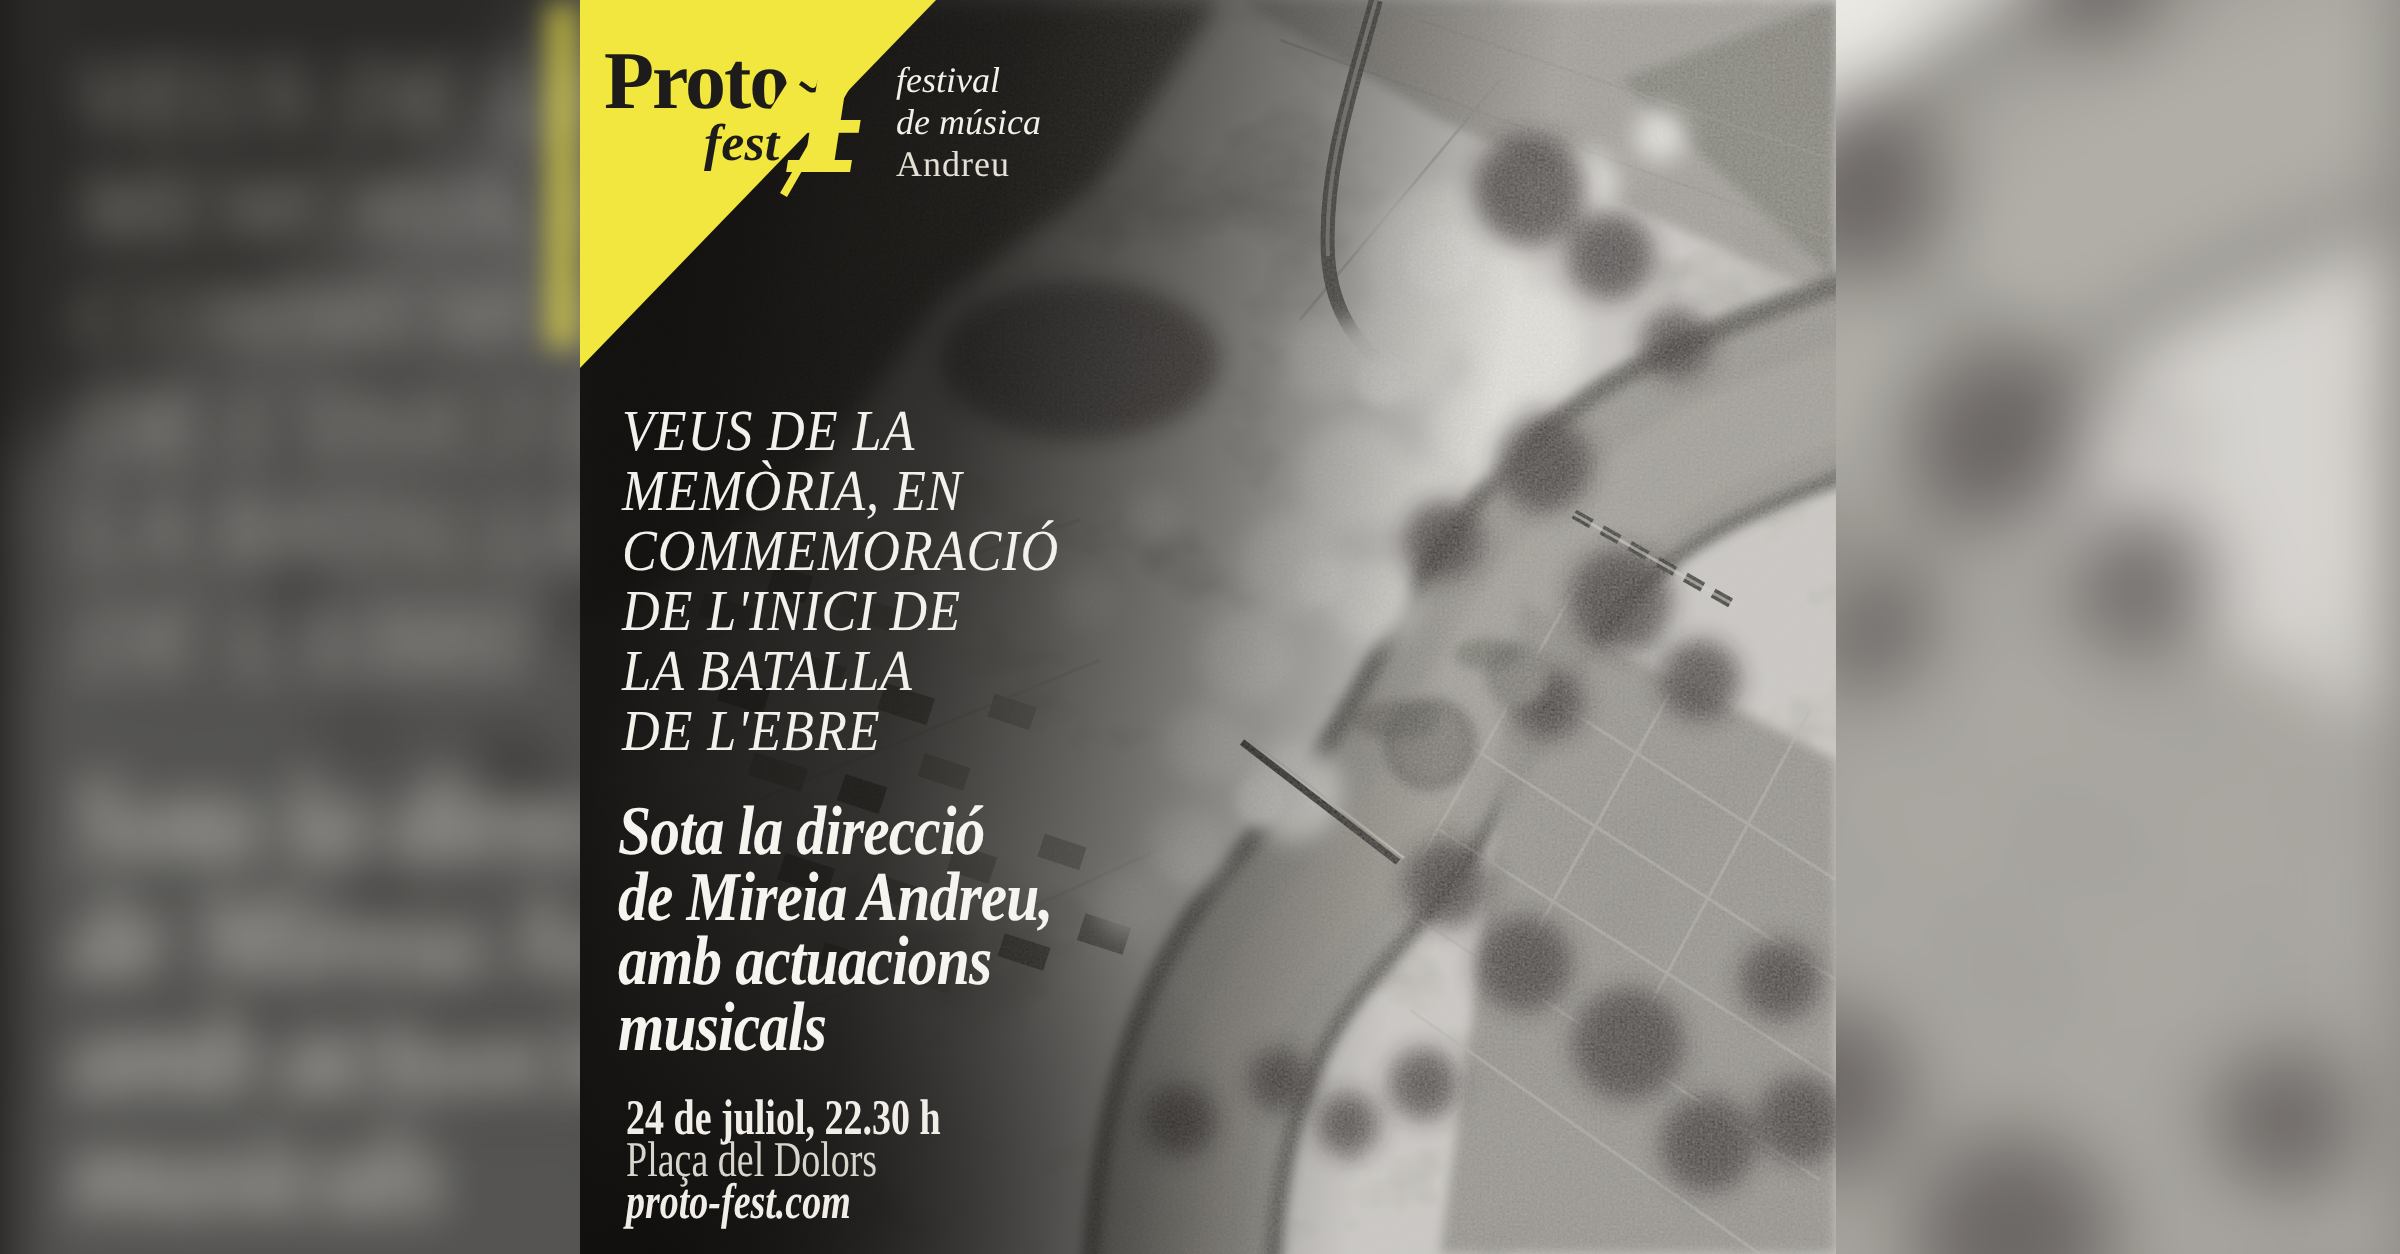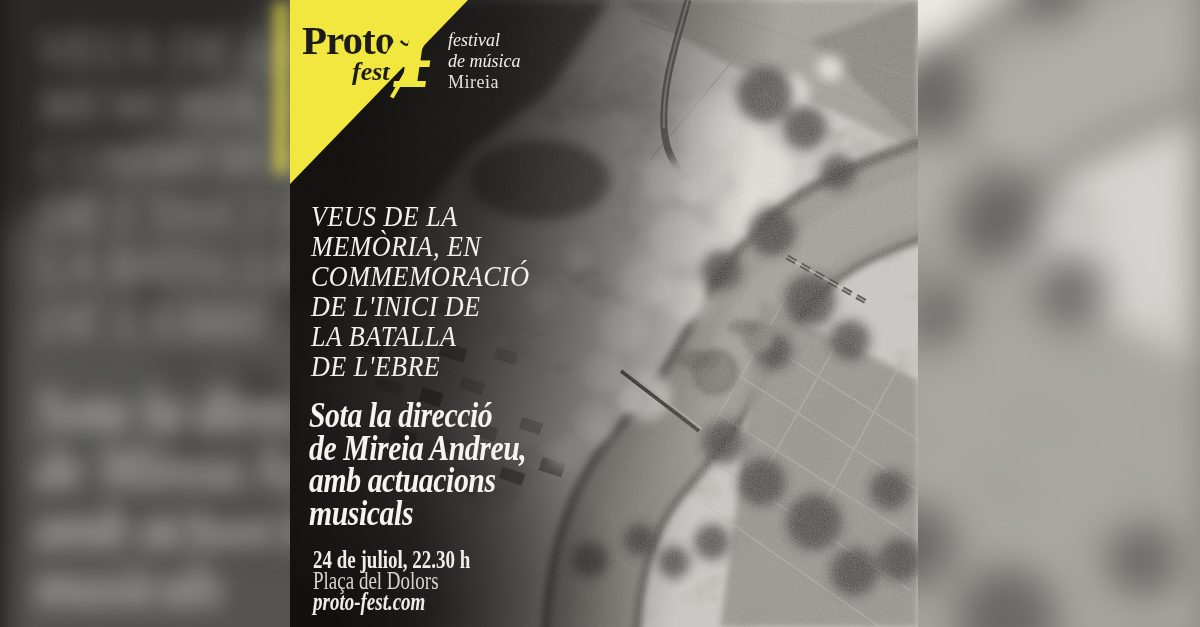--- a/index.html
+++ b/index.html
@@ -262,21 +262,21 @@
     <div class="shade-bottom"></div>
 
     <div class="triangle"></div>
     <div class="brand-proto"><span>Proto</span><span class="tilde">~</span></div>
     <div class="brand-fest">fest</div>
     <div class="four-slash"></div>
     <div class="four">4</div>
     <div class="tagline">
       <span class="t-it">festival</span>
       <span class="t-it">de música</span>
-      <span class="t-up">Mireia</span>
+      <span class="t-up">Andreu</span>
     </div>
 
     <div class="title">
       <span class="line">VEUS DE LA</span>
       <span class="line">MEMÒRIA, EN</span>
       <span class="line">COMMEMORACIÓ</span>
       <span class="line">DE L'INICI DE</span>
       <span class="line">LA BATALLA</span>
       <span class="line">DE L'EBRE</span>
     </div>

